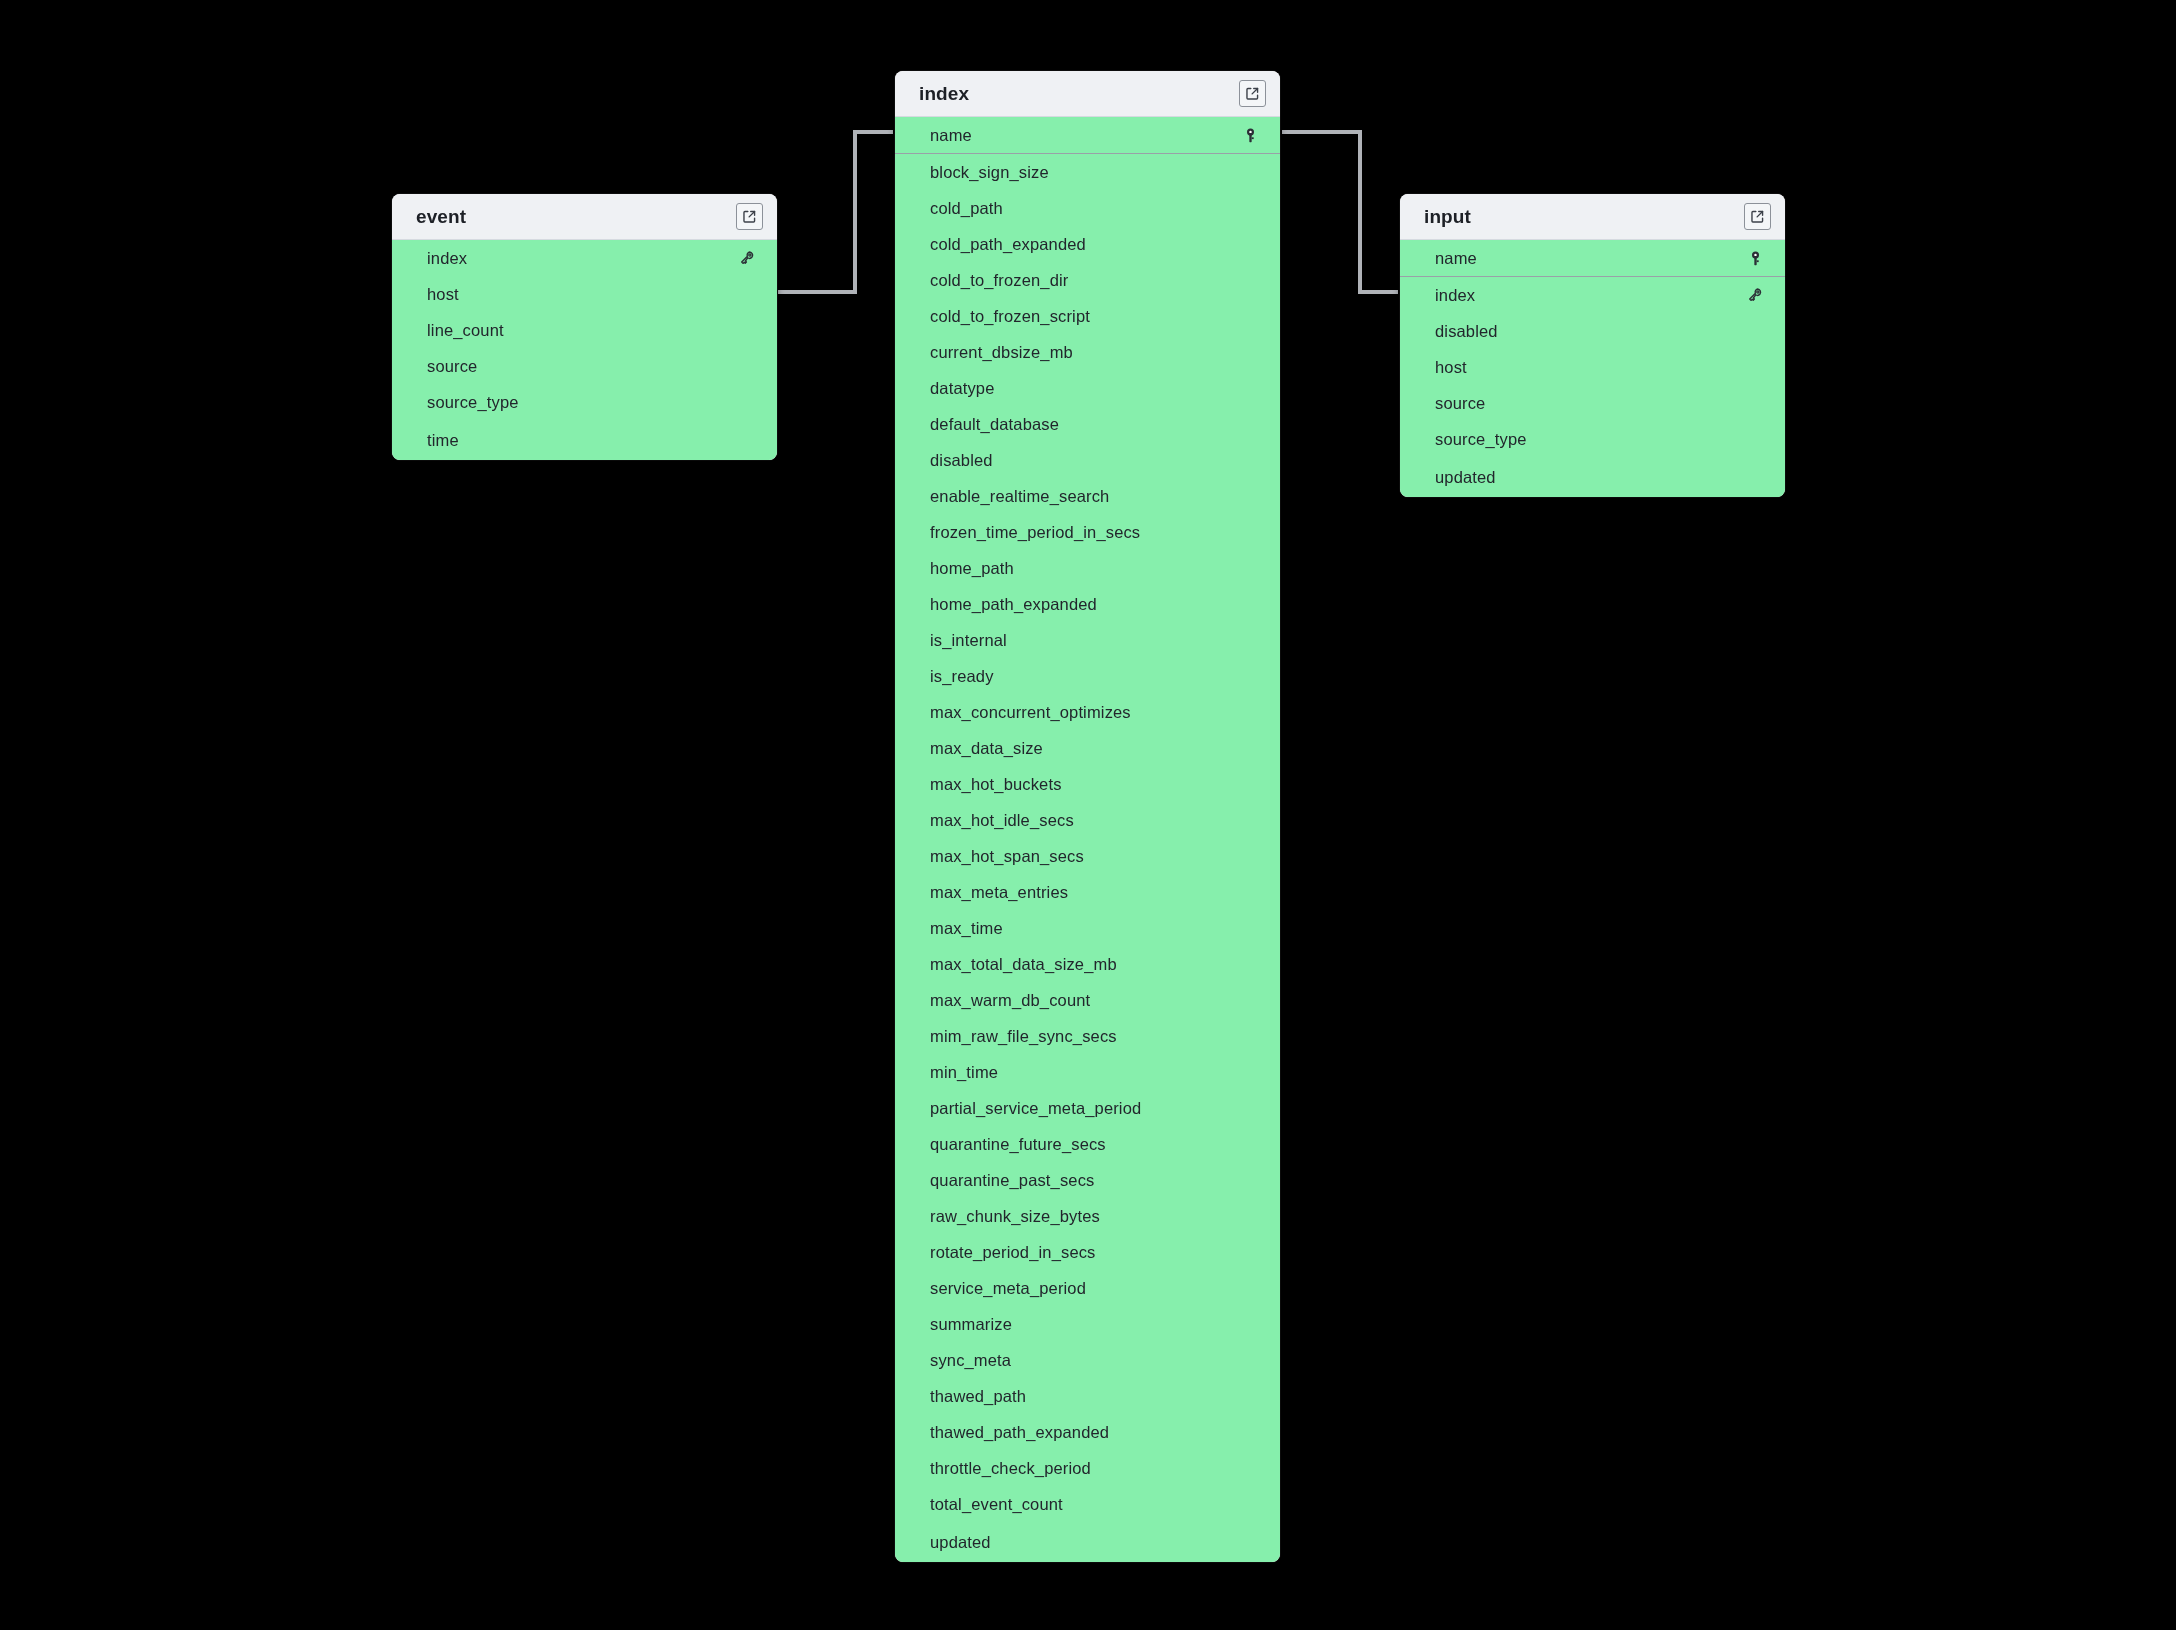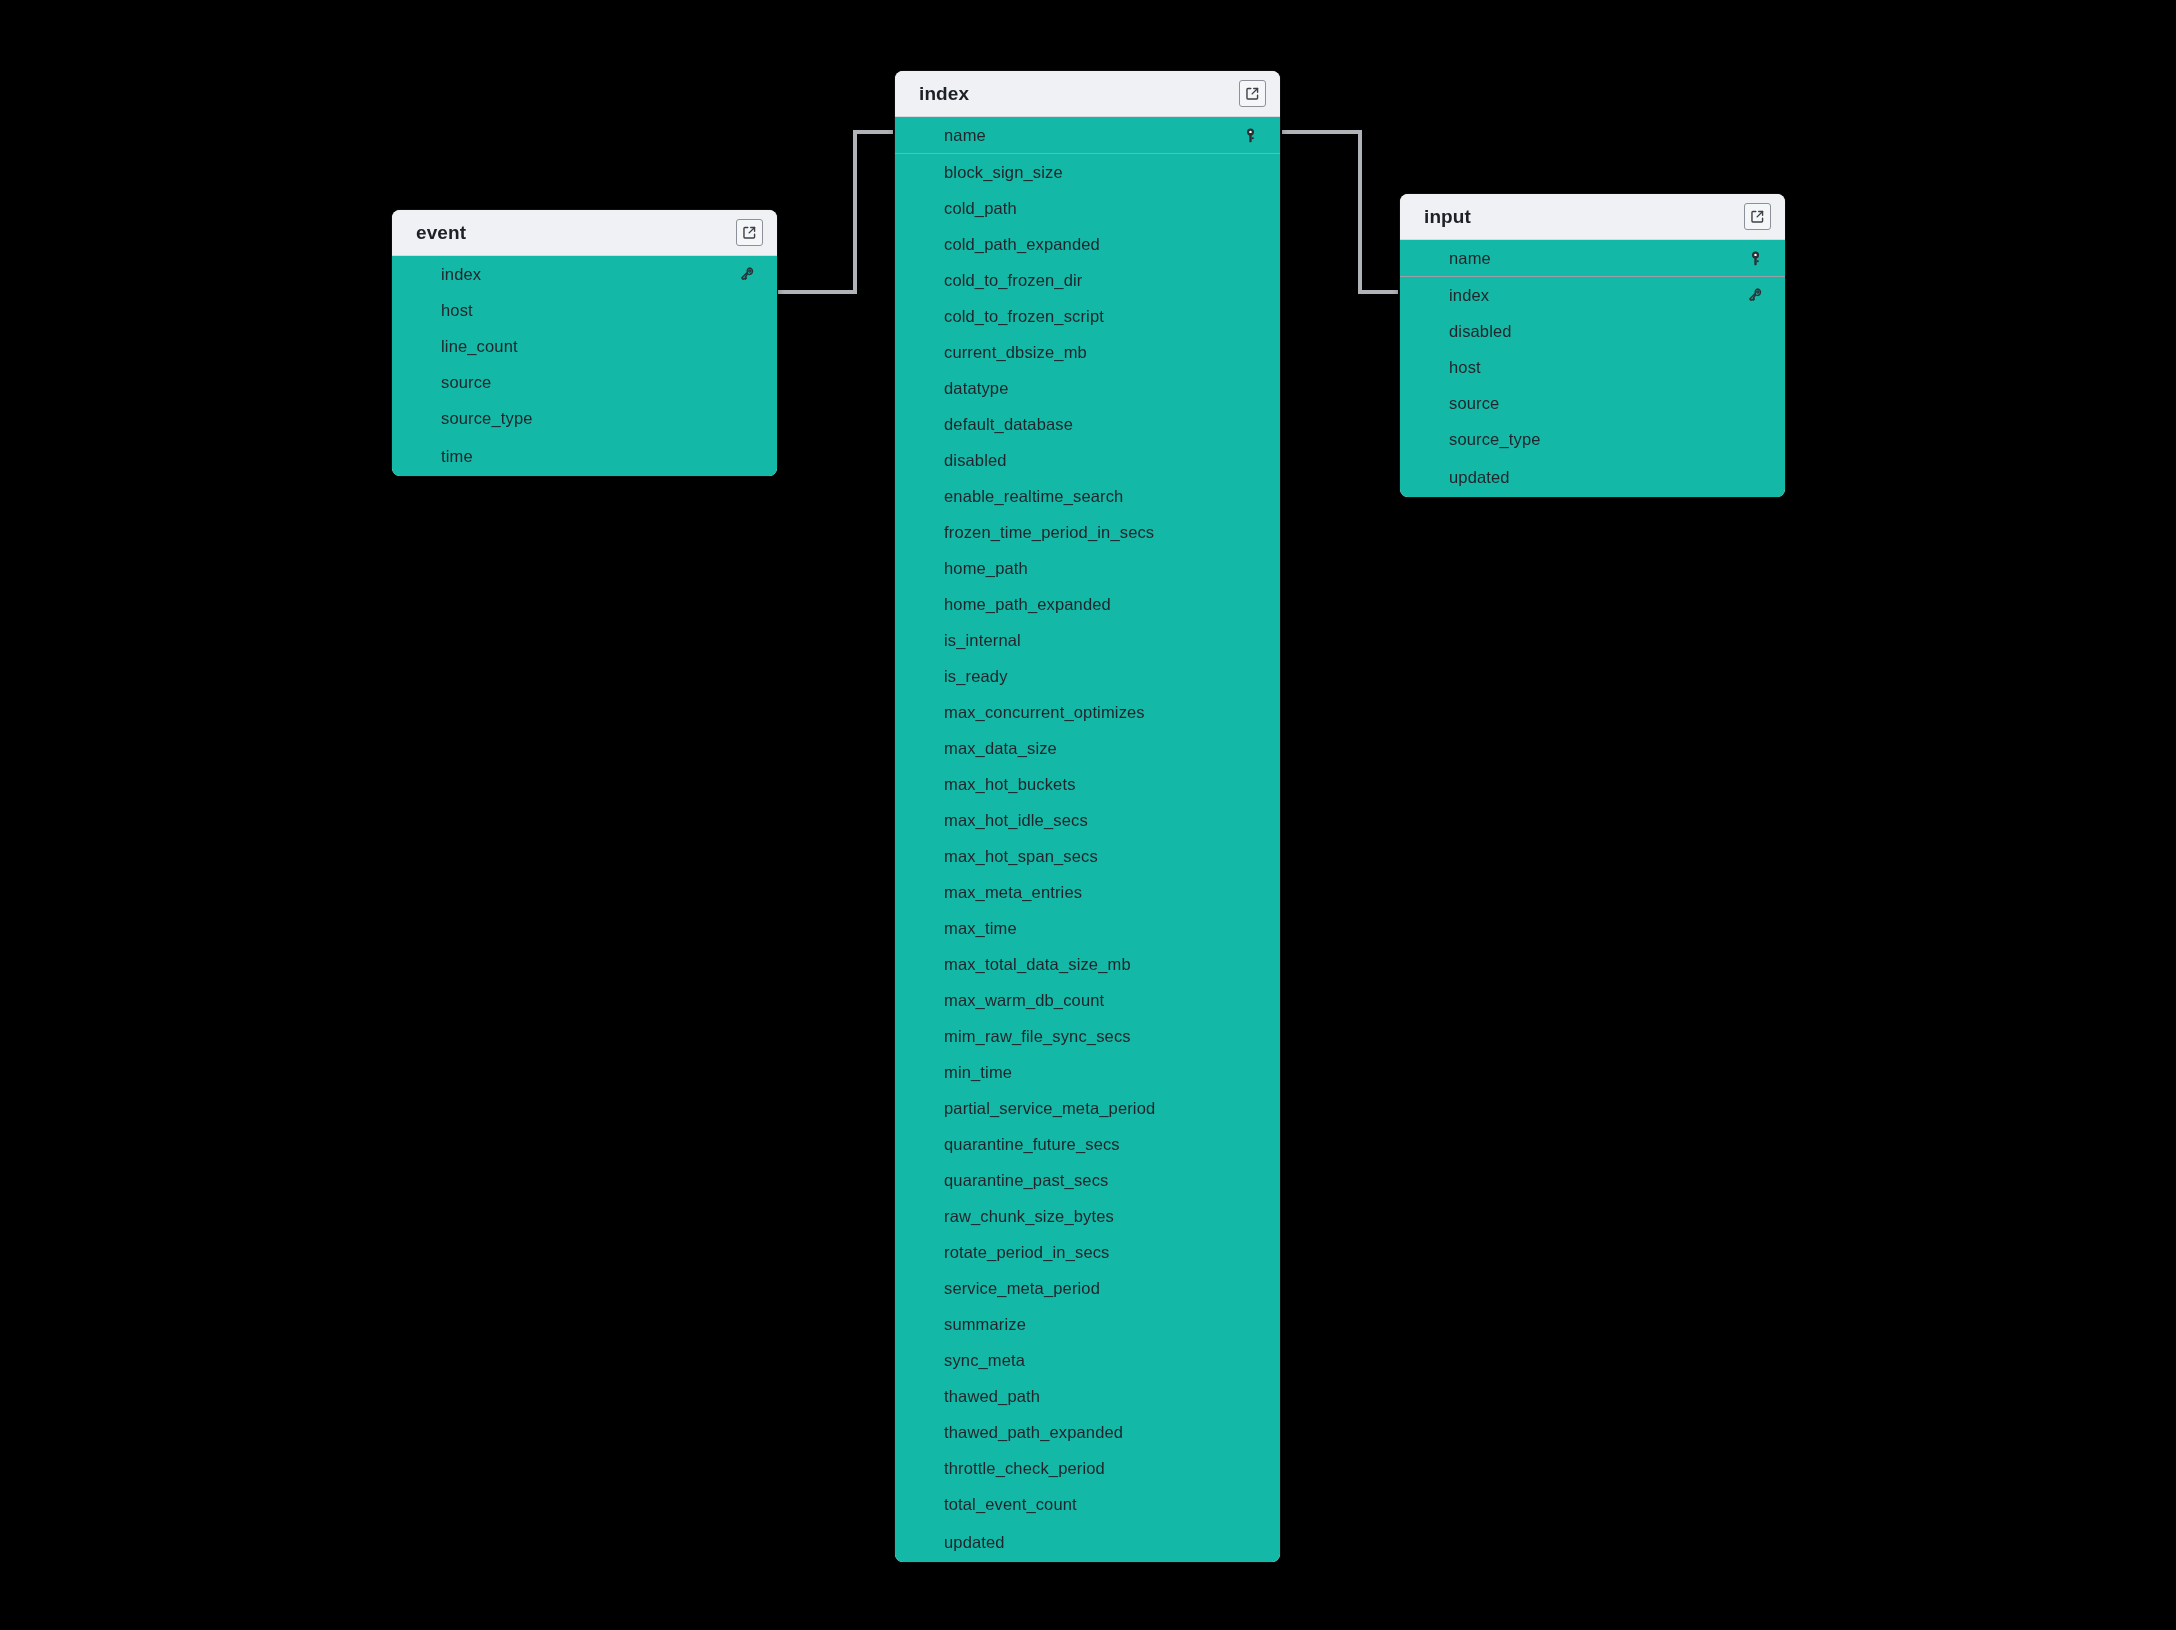--- a/index.html
+++ b/index.html
@@ -73,23 +73,23 @@
     justify-content: center;
     flex: 0 0 auto;
     cursor: pointer;
   }
   .open-btn svg { display:block; }
 
   .field-row {
     height: 36px;
     display: flex;
     align-items: center;
-    padding: 0 20px 0 49px;
+    padding: 0 20px 0 35px;
     box-sizing: border-box;
-    background: #14b8a6;
+    background: #86efac;
   }
 
   .field-row.pk {
     border-bottom: 1px solid #9aa0a8;
     height: 37px;
   }
 
   .field-name {
     font-size: 16.5px;
     color: #22262c;
@@ -111,21 +111,21 @@
 </head>
 <body>
 
 <div id="canvas">
 
   <svg id="connectors" viewBox="0 0 2176 1630" width="2176" height="1630" xmlns="http://www.w3.org/2000/svg">
     <path fill="none" stroke="#b0b3b8" stroke-width="4" d="M 778 292 L 855 292 L 855 132 L 893 132"></path>
     <path fill="none" stroke="#b0b3b8" stroke-width="4" d="M 1282 132 L 1360 132 L 1360 292 L 1398 292"></path>
   </svg>
 
-  <div class="entity" style="left:392px; top:194px; width:385px;margin-top:16px;">
+  <div class="entity" style="left:392px; top:194px; width:385px;">
     <div class="entity-header">
       <span class="entity-title">event</span>
       <span class="open-btn">
         <svg width="15" height="15" viewBox="0 0 16 16">
           <path d="M6.2 2.6 H3.1 a1 1 0 0 0 -1 1 V12.9 a1 1 0 0 0 1 1 H12.4 a1 1 0 0 0 1 -1 V9.8" fill="none" stroke="#3c4149" stroke-width="1.5" stroke-linecap="round"></path>
           <path d="M9.3 2.6 H13.4 V6.7" fill="none" stroke="#3c4149" stroke-width="1.5" stroke-linecap="round" stroke-linejoin="round"></path>
           <path d="M13.4 2.6 L7.6 8.4" fill="none" stroke="#3c4149" stroke-width="1.5" stroke-linecap="round"></path>
         </svg>
       </span>
     </div>

